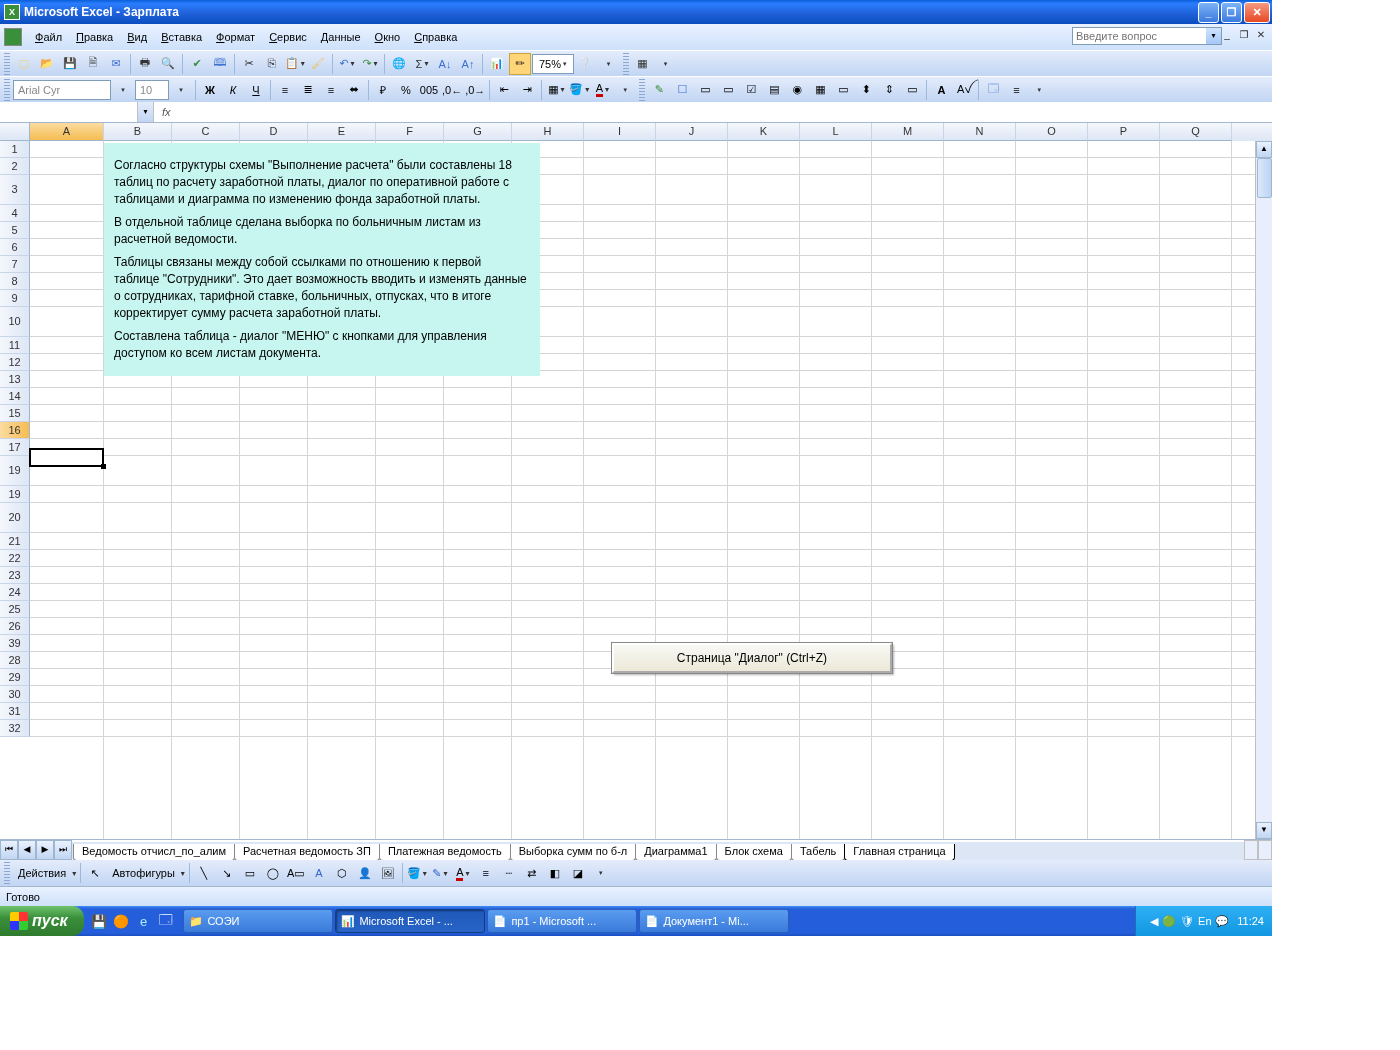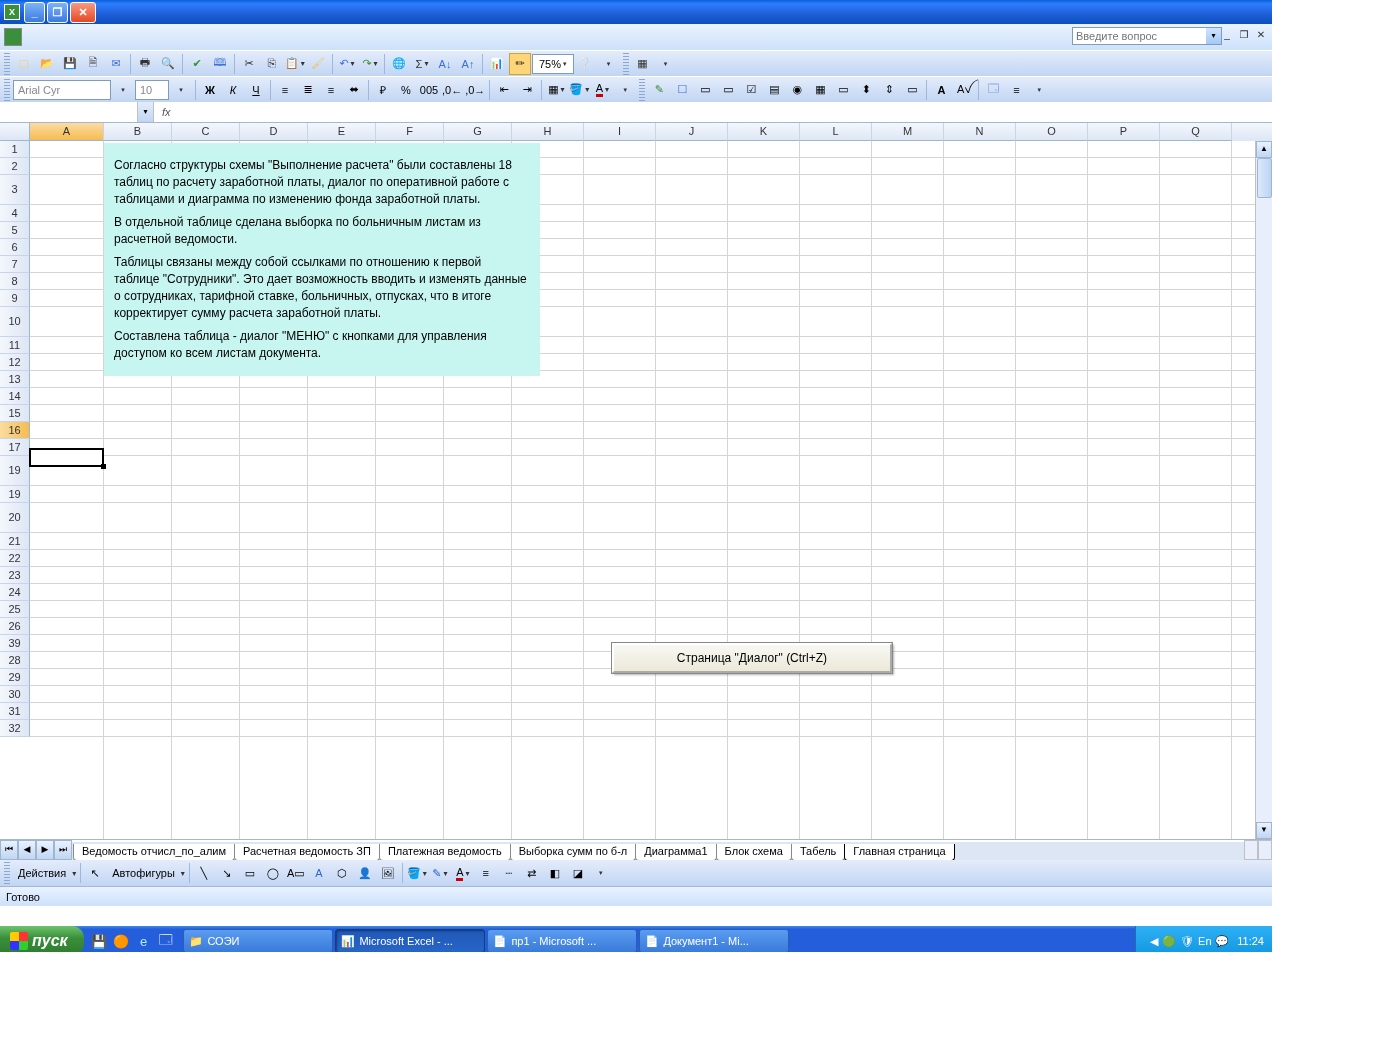--- a/index.html
+++ b/index.html
@@ -79,48 +79,60 @@
 .hscroll-area .seg { flex:1; background:#e8eefb; border:1px solid #c0c0c0; }
 
 
 .draw-toolbar { height:26px; background:linear-gradient(to bottom,#e4ecfb,#c1d5f3); display:flex; align-items:center; padding:0 2px; gap:1px; }
 .draw-label { padding:0 4px; }
 
 
 .statusbar { height:20px; background:linear-gradient(to bottom,#eaf2ff,#cde1fa); display:flex; align-items:center; padding:0 6px; font-size:11px; border-top:1px solid #a5b7cf; }
 
 
-.taskbar { height:30px; background:linear-gradient(to bottom,#3f8cf3,#245edb 10%,#245edb 90%,#1a4fc0); display:flex; align-items:center; color:#fff;margin-top:20px; }
+.taskbar { height:30px; background:linear-gradient(to bottom,#3f8cf3,#245edb 10%,#245edb 90%,#1a4fc0); display:flex; align-items:center; color:#fff; }
 .start-btn { height:30px; background:linear-gradient(to bottom,#6fc36f,#3a8f3a 40%,#2e7a2e); border-radius:0 12px 12px 0; padding:0 16px 0 10px; display:flex; align-items:center; font-weight:bold; font-style:italic; font-size:16px; gap:4px; }
 .start-logo { width:18px; height:18px; background:conic-gradient(#f33 0 25%,#3c3 25% 50%,#33f 50% 75%,#fc0 75%); border-radius:2px; }
 .ql { display:flex; gap:2px; padding:0 6px; }
 .ql-item { width:20px; height:22px; display:flex; align-items:center; justify-content:center; font-size:13px; }
 .task-btn { height:24px; background:linear-gradient(to bottom,#5a9cf0,#3a7ada); border:1px solid #2a5fb5; border-radius:3px; margin:0 1px; padding:0 6px; display:flex; align-items:center; gap:4px; min-width:150px; font-size:11px; color:#fff; }
 .task-btn.active { background:linear-gradient(to bottom,#1f58b8,#2865c7); border:1px solid #133d7e; box-shadow:inset 1px 1px 2px rgba(0,0,0,0.4); }
 .tray { margin-left:auto; background:linear-gradient(to bottom,#2eb0f5,#1196e0); height:30px; display:flex; align-items:center; padding:0 8px 0 14px; gap:4px; border-left:1px solid #1a70b0; }
 .tray .clock { font-size:11px; margin-left:4px; }
 
 
 .ic-new{color:#f4d060}.ic-open{color:#f0c050}.ic-g{color:#3a8f3a}.ic-b{color:#3a6fd4}.ic-k{color:#333}
 .dropdown-arrow::after{content:"▾";font-size:8px;margin-left:2px;color:#333}
 </style>
 </head>
 <body>
 
 <div class="titlebar">
   <div class="appicon">X</div>
+  <div class="title-text">Microsoft Excel - Зарплата</div>
   <div class="win-btns">
     <div class="win-btn win-min">_</div>
     <div class="win-btn win-max">❐</div>
     <div class="win-btn win-close">✕</div>
   </div>
 </div>
 
 <div class="menubar">
   <div class="menu-icon"></div>
+  <div id="menu-holder" style="display:flex">
+      <div class="menu-item"><u>Ф</u>айл</div>
+      <div class="menu-item"><u>П</u>равка</div>
+      <div class="menu-item"><u>В</u>ид</div>
+      <div class="menu-item"><u>В</u>ставка</div>
+      <div class="menu-item"><u>Ф</u>ормат</div>
+      <div class="menu-item"><u>С</u>ервис</div>
+      <div class="menu-item"><u>Д</u>анные</div>
+      <div class="menu-item"><u>О</u>кно</div>
+      <div class="menu-item"><u>С</u>правка</div>
+    </div>
   <input class="question-box" placeholder="Введите вопрос" style="">
   <div class="question-dd">▾</div>
   <div class="doc-win-btns">
     <div class="doc-win-btn">_</div>
     <div class="doc-win-btn">❐</div>
     <div class="doc-win-btn">✕</div>
   </div>
 </div>
 
 <div class="toolbar">

